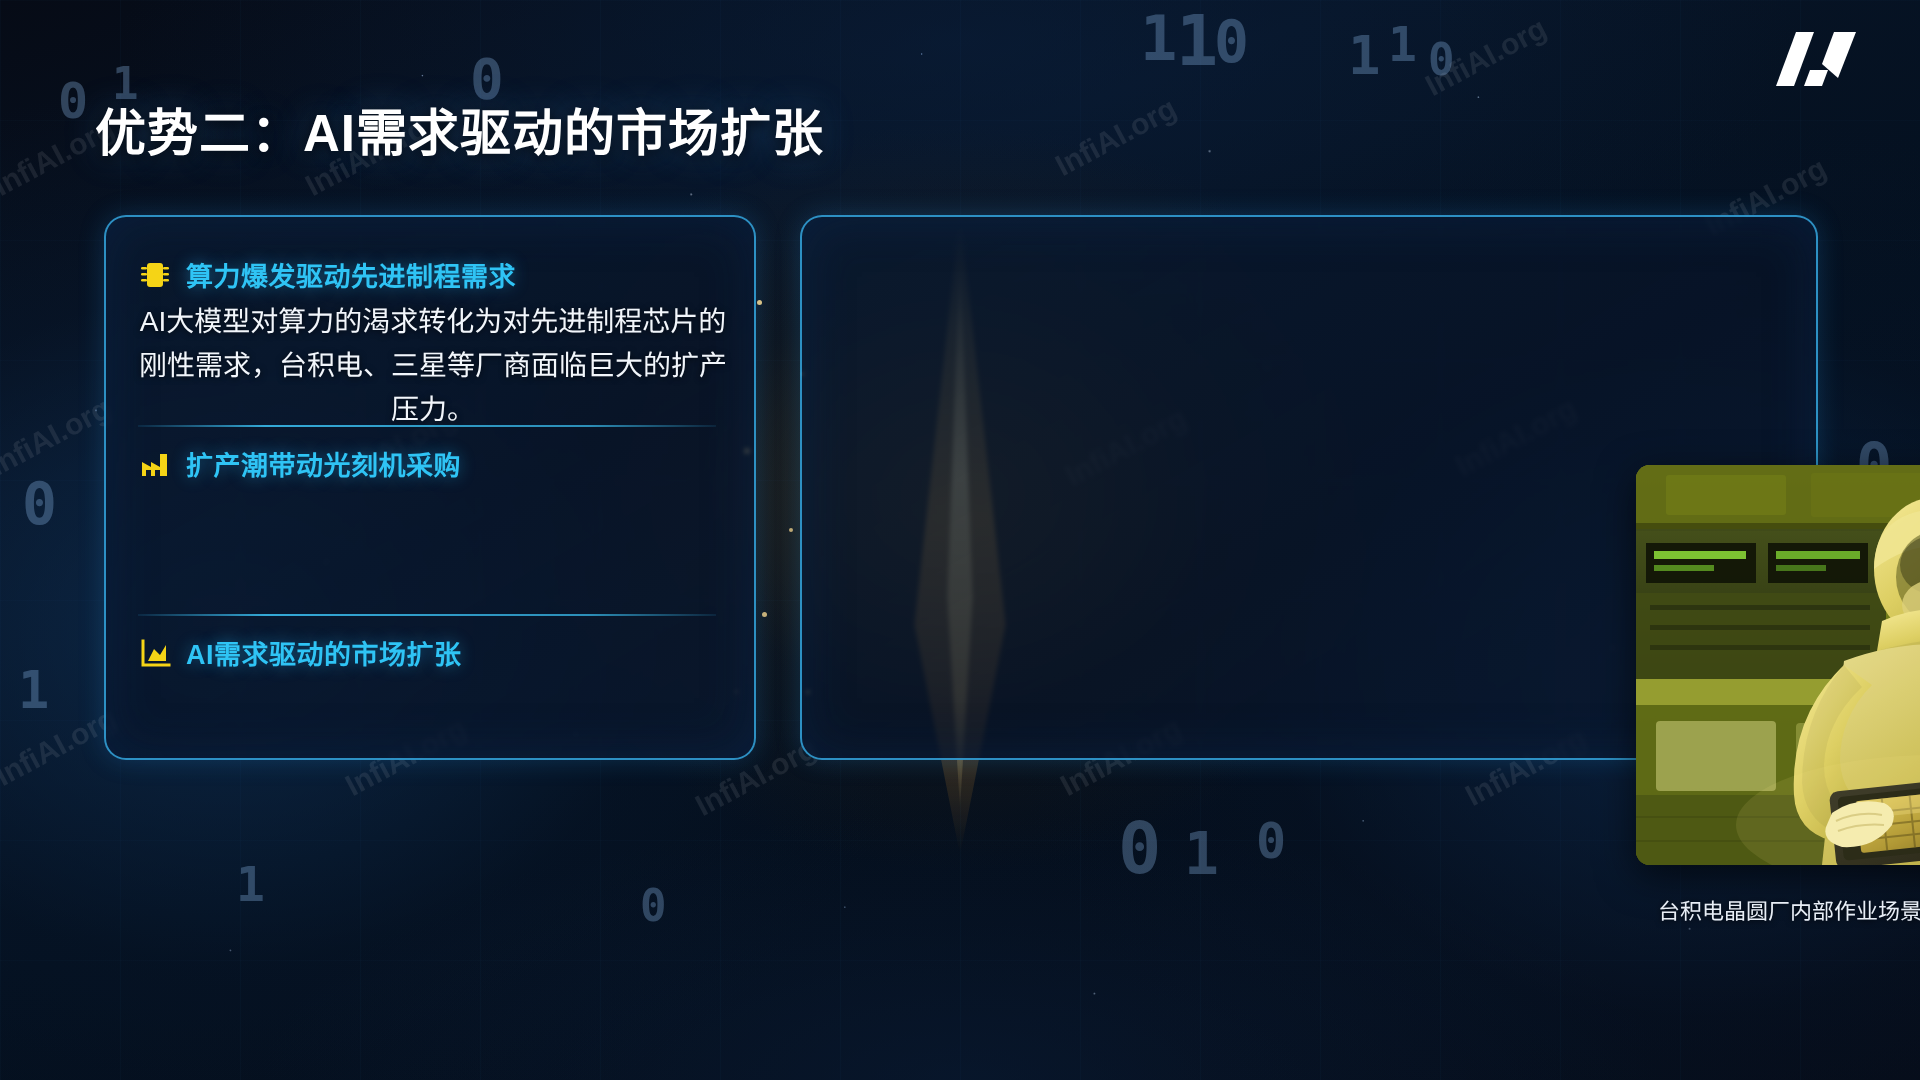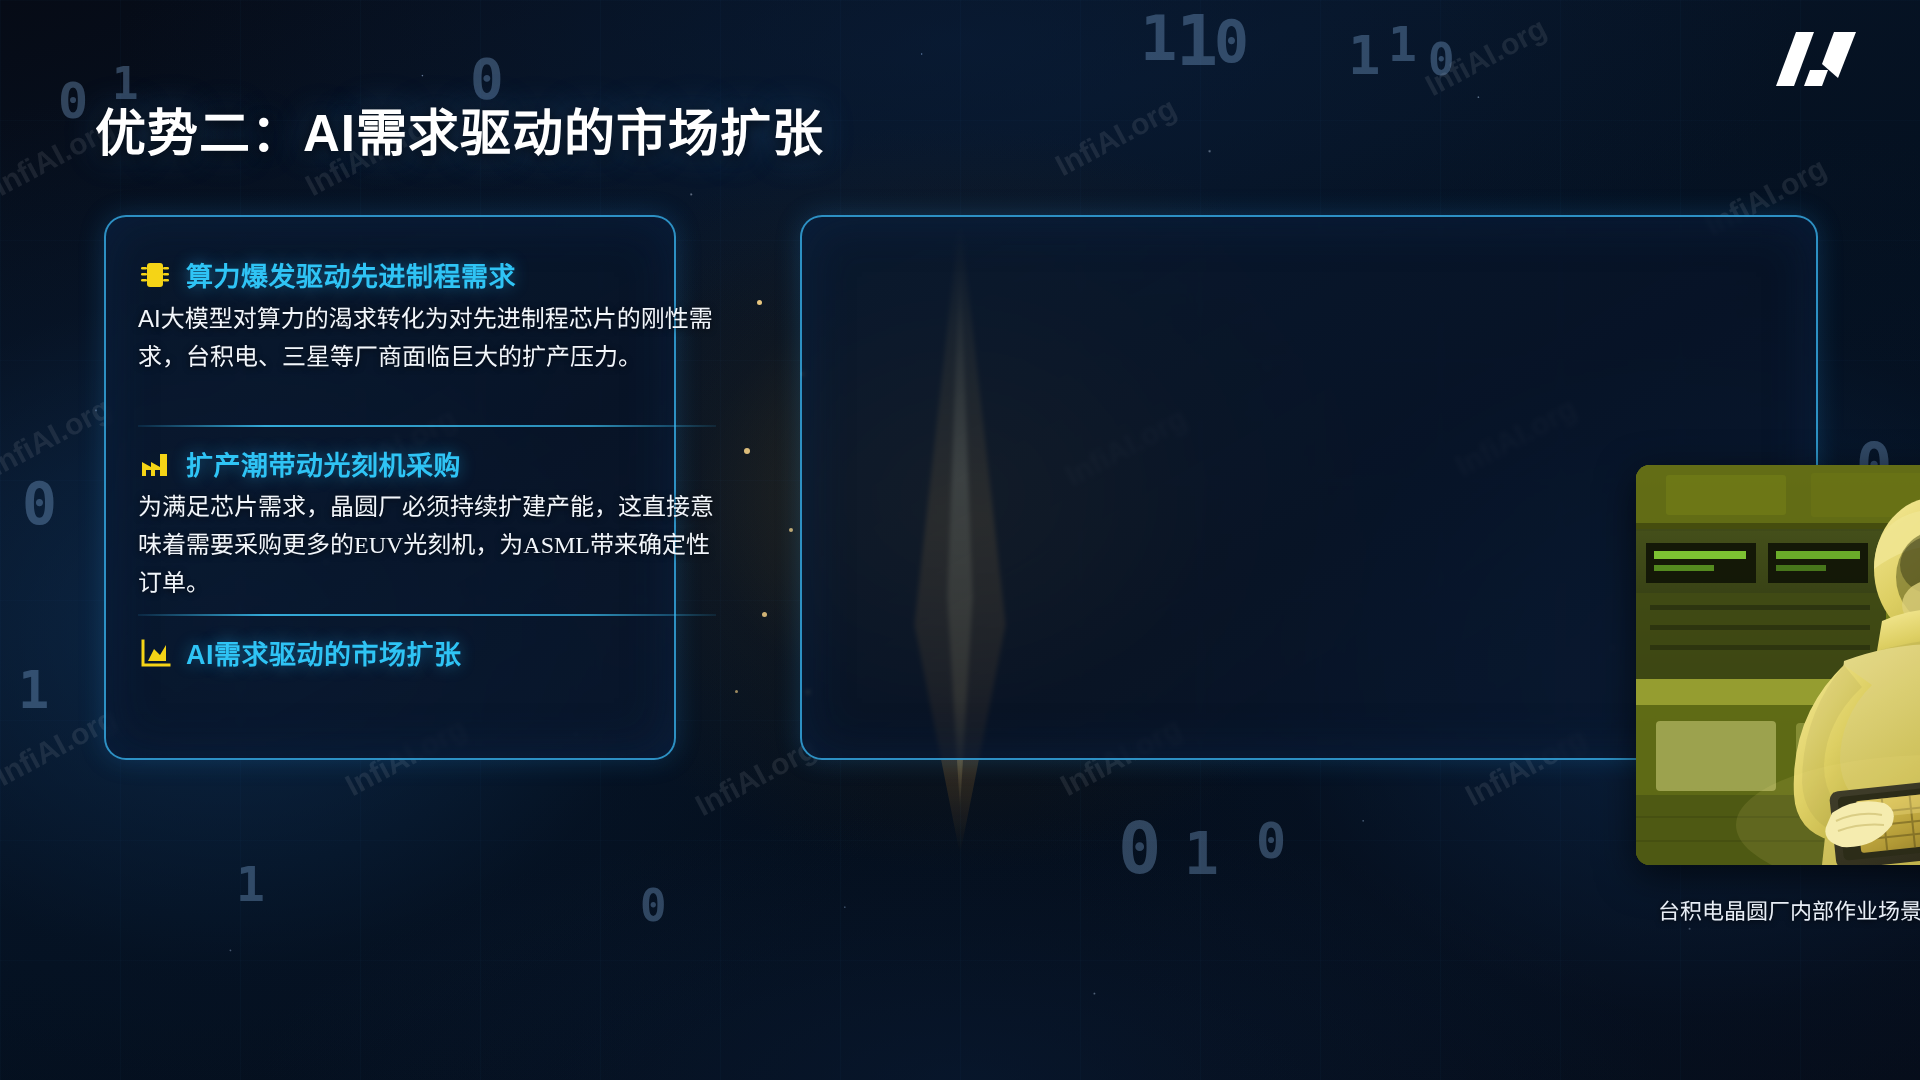--- a/index.html
+++ b/index.html
@@ -92,33 +92,34 @@
 
   
   .card{
     position:absolute;
     border:2px solid rgba(56,180,240,.78);
     border-radius:22px;
     background:linear-gradient(150deg, rgba(10,26,48,.80) 0%, rgba(8,20,40,.74) 55%, rgba(10,24,46,.80) 100%);
     box-shadow:0 0 26px rgba(40,150,230,.22), inset 0 0 50px rgba(10,40,80,.45);
     backdrop-filter:blur(2px);
   }
-  #card-left { left:104px;  top:215px; width:572px; height:545px; }
+  #card-left { left:104px;  top:215px; width:652px; height:545px; }
   #card-right{ left:800px;  top:215px; width:1018px; height:545px; }
 
   .section{ position:absolute; left:32px; width:590px; }
   .sec-head{ display:flex; align-items:center; gap:14px; margin-bottom:6px; }
   .sec-title{
     font-size:27px; font-weight:800; color:#2fc4f5;
     letter-spacing:.5px; white-space:nowrap;
     text-shadow:0 0 16px rgba(40,180,245,.45);
   }
   .sec-body{
-    font-size:24px; line-height:1.58; color:#f2f6fb; font-weight:400;
+    font-size:28px; line-height:1.58; color:#f2f6fb; font-weight:400;
     text-shadow:0 1px 6px rgba(0,0,0,.75);
+    text-align:center;
   }
   .divider{
     position:absolute; left:32px; width:578px; height:2px;
     background:linear-gradient(to right, rgba(45,175,235,.10), rgba(60,195,245,.85) 22%, rgba(60,195,245,.70) 78%, rgba(45,175,235,.10));
   }
   .icon{ width:34px; height:34px; flex:0 0 34px; }
 
   
   #photo-frame{
     position:absolute; left:834px; top:248px; width:950px; height:400px;
@@ -208,30 +209,29 @@
             <rect x="25" y="21" width="6" height="2.6" rx="1.3"></rect>
           </g>
         </svg>
         <span class="sec-title">算力爆发驱动先进制程需求</span>
       </div>
       <div class="sec-body">AI大模型对算力的渴求转化为对先进制程芯片的刚性需求，台积电、三星等厂商面临巨大的扩产压力。</div>
     </div>
 
     <div class="divider" style="top:208px;"></div>
 
-    <div class="section" style="top:227px;font-family:Liberation Serif, serif;">
+    <div class="section" style="top:227px;">
       <div class="sec-head">
         <svg class="icon" viewBox="0 0 34 34">
           <path d="M4 29 V15 L13 20 V15 L22 20 V7 H29 V29 Z" fill="#f5d416"></path>
           <rect x="8" y="23" width="5" height="6" fill="#0c1b30"></rect>
           <rect x="17" y="23" width="5" height="6" fill="#0c1b30"></rect>
         </svg>
         <span class="sec-title">扩产潮带动光刻机采购</span>
       </div>
-      <div class="sec-body">为满足芯片需求，晶圆厂必须持续扩建产能，这直接意味着需要采购更多的EUV光刻机，为ASML带来确定性订单。</div>
     </div>
 
     <div class="divider" style="top:397px;"></div>
 
     <div class="section" style="top:416px;">
       <div class="sec-head">
         <svg class="icon" viewBox="0 0 34 34">
           <path d="M5 5 V29 H31" stroke="#f5d416" stroke-width="3" fill="none" stroke-linecap="square"></path>
           <path d="M10 25 L16 13 L22 19 L28 9 L28 25 Z" fill="#f5d416"></path>
         </svg>

